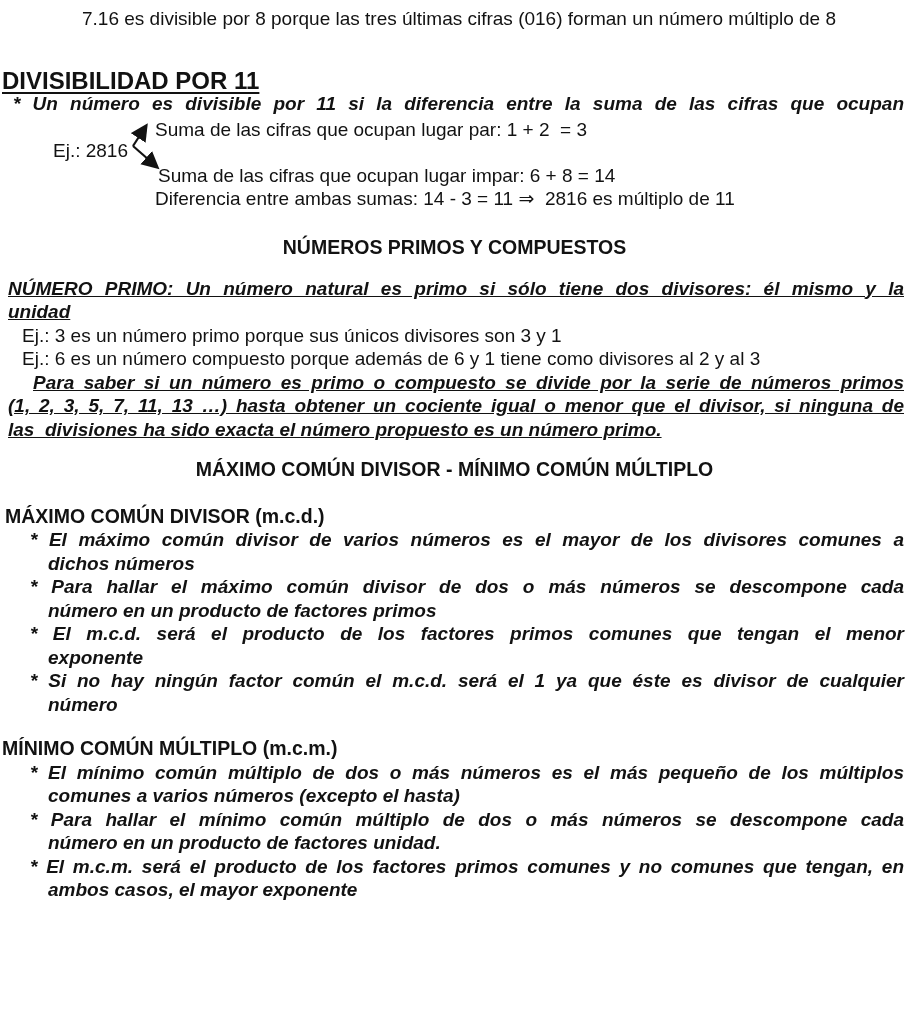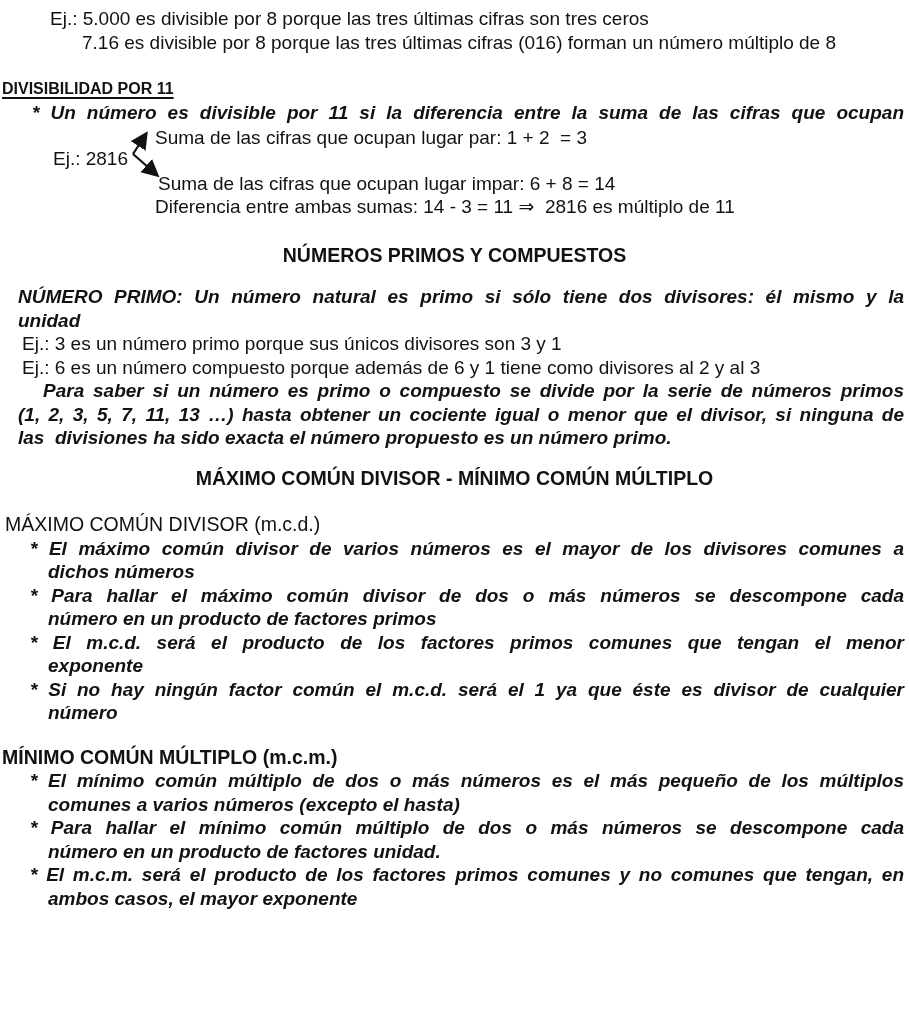--- a/index.html
+++ b/index.html
@@ -22,62 +22,61 @@
   
   .ll { text-align: left; white-space: pre; }
 
   .bi { font-weight: bold; font-style: italic; }
 
   .ex8 { margin-top: 7px; }
   .ex8 .l1 { margin-left: 50px; }
   .ex8 .l2 { margin-left: 82px; }
 
   .h-div11 {
-    margin-top: 23px; margin-left: 2px;
-    font-weight: bold; font-size: 16px;
+    margin-top: 38px; margin-left: 2px;
+    font-weight: bold; font-size: 24px;
     text-decoration: underline;
     text-decoration-thickness: 2px;
     text-underline-offset: 3px;
   }
-  .rule { padding-left: 49px; padding-right: 5px; }
+  .rule { padding-left: 30px; padding-right: 5px; }
   .rule .first { text-indent: -17px; }
 
   .diagram { position: relative; height: 95px; }
   .diagram .dline { position: absolute; white-space: pre; }
   .diagram .sum-even  { top: 2px;  left: 155px; }
   .diagram .ej-label  { top: 23px; left: 53px; }
   .diagram .sum-odd   { top: 48px; left: 158px; }
   .diagram .diff      { top: 71px; left: 155px; }
   .diagram svg { position: absolute; top: 0; left: 0; pointer-events: none; }
 
   .title-center {
     text-align: center; font-weight: bold; font-size: 19.5px;
   }
   .t-primos { margin-top: 25px; }
   .t-mcdmcm { margin-top: 17px; }
 
-  .primo-def, .comp-def, .method { padding-left: 18px; padding-right: 5px; margin-top: 0; }
+  .primo-def, .comp-def, .method { padding-left: 8px; padding-right: 5px; margin-top: 0; text-decoration: underline; }
   .primo-def { margin-top: 17.5px; }
   .comp-def .cont { padding-left: 25px; }
   .ej-line { margin-left: 22px; }
   .method .first { text-indent: 25px; }
 
-  .h-mcd { margin-top: 23px; margin-left: 5px; font-weight: normal; font-size: 19.5px; }
+  .h-mcd { margin-top: 23px; margin-left: 5px; font-weight: bold; font-size: 19.5px; }
   .h-mcm { margin-top: 21px; margin-left: 2px; font-weight: bold; font-size: 19.5px; }
 
   .bullet { padding-left: 48px; padding-right: 5px; }
   .bullet .first { text-indent: -18px; }
 </style>
 </head>
 <body>
 
 <div class="page">
 
   <div class="ex8">
-    <div class="pl l1">Ej.: 5.000 es divisible por 8 porque las tres últimas cifras son tres ceros</div>
     <div class="pl l2">7.16 es divisible por 8 porque las tres últimas cifras (016) forman un número múltiplo de 8</div>
   </div>
 
   <div class="h-div11">DIVISIBILIDAD POR 11</div>
   <div class="rule bi">
     <div class="jl first">* Un número es divisible por 11 si la diferencia entre la suma de las cifras que ocupan</div>
   </div>
 
   <div class="diagram">
     <svg width="909" height="95" viewBox="0 0 909 95">

